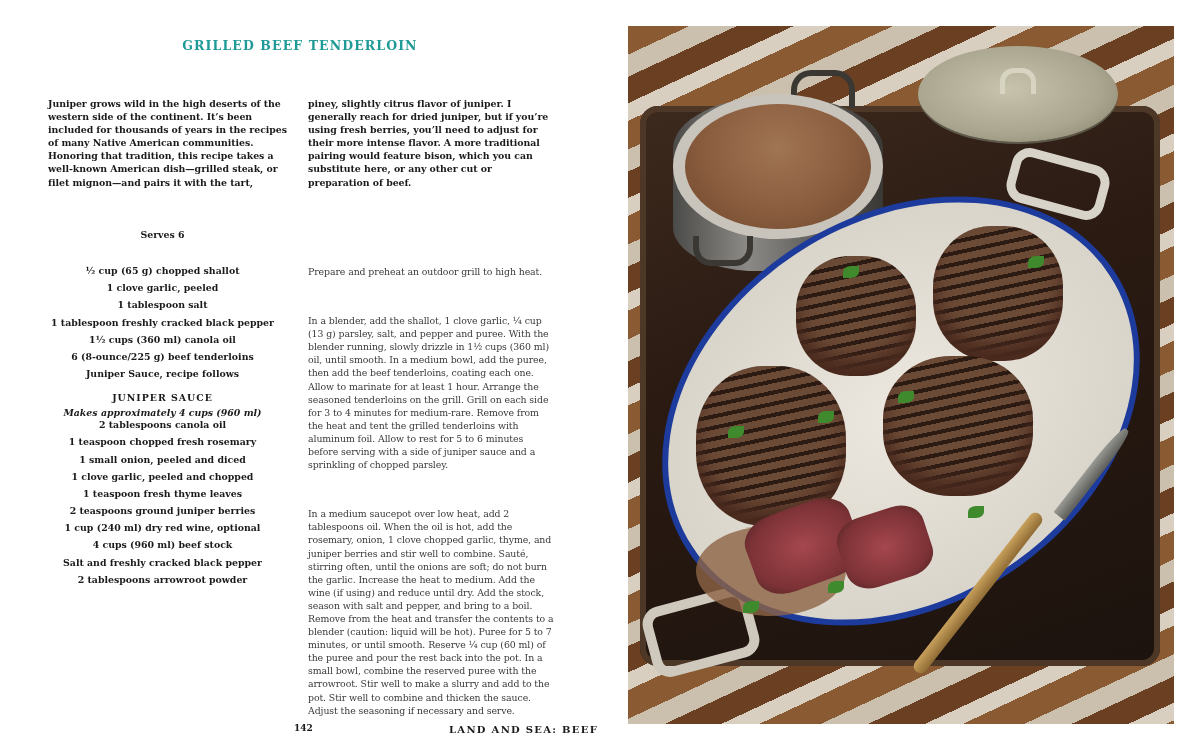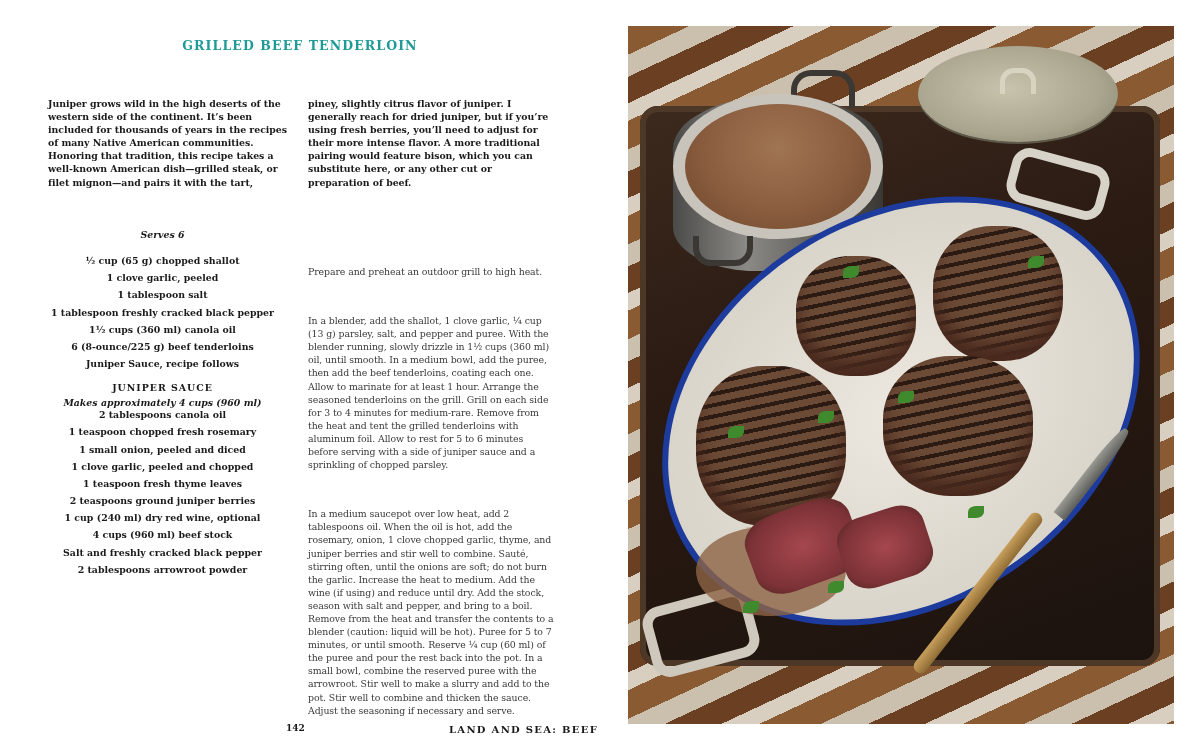--- a/index.html
+++ b/index.html
@@ -11,29 +11,29 @@
   .title-line1 { font-size: 12.5px; letter-spacing: 1.1px; line-height: 15px; }
   .title-line2 { line-height: 15px; }
   .title-with { font-size: 7px; letter-spacing: 0.6px; vertical-align: 3px; margin-right: 4px; }
   .title-juniper { font-size: 12.5px; letter-spacing: 1.1px; }
 
   .intro { position: absolute; top: 97px; width: 250px; font-size: 9.4px; line-height: 13.1px; font-weight: bold; color: #1a1a1a; letter-spacing: -0.05px; }
   .intro-left { left: 48px; }
   .intro-right { left: 308px; width: 245px; }
 
   .ingredients { position: absolute; left: 40px; width: 245px; top: 229px; text-align: center; font-size: 9.4px; font-weight: bold; color: #1a1a1a; }
-  .ing-serves { line-height: 12px; margin-bottom: 14px; font-style: italic; }
+  .ing-serves { line-height: 12px; margin-bottom: 24px; }
   .ing-item { line-height: 11px; margin-bottom: 6.2px; }
   .sauce-heading { margin-top: 13px; letter-spacing: 1px; line-height: 12px; }
   .sauce-yield { line-height: 12px; margin-top: 3px; margin-bottom: 0; font-style: italic; }
 
   .method { position: absolute; left: 308px; width: 248px; top: 229px; font-size: 9.4px; line-height: 13.1px; color: #3a3a3a; letter-spacing: -0.1px; }
   .method p { margin-bottom: 13px; margin-top: 36px; }
 
-  .footer-page { position: absolute; left: 286px; top: 723px; font-size: 9px; font-weight: bold; color: #1a1a1a; }
+  .footer-page { position: absolute; left: 294px; top: 723px; font-size: 9px; font-weight: bold; color: #1a1a1a; }
   .footer-section { position: absolute; left: 449px; top: 724px; font-size: 10px; font-weight: bold; letter-spacing: 1.3px; color: #1a1a1a; }
 
   
   .photo { position: absolute; left: 628px; top: 26px; width: 546px; height: 698px; overflow: hidden;
     background:
       repeating-linear-gradient(155deg, #8a5a33 0 26px, #cbbfae 26px 46px, #6b4022 46px 70px, #d9cfc0 70px 86px);
   }
   .tray { position: absolute; left: 12px; top: 80px; width: 520px; height: 560px; border-radius: 18px;
     background: linear-gradient(160deg, #3d2a1e 0%, #2a1a12 40%, #1c130e 100%); box-shadow: inset 0 0 0 6px #4d3828; }
   .pot { position: absolute; left: 45px; top: 40px; width: 210px; height: 200px; }

